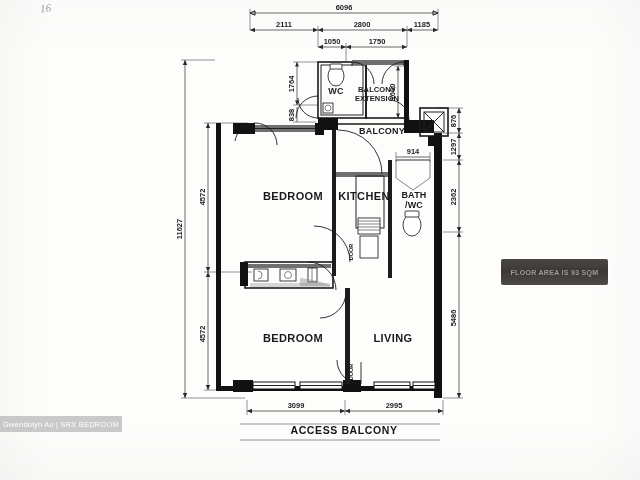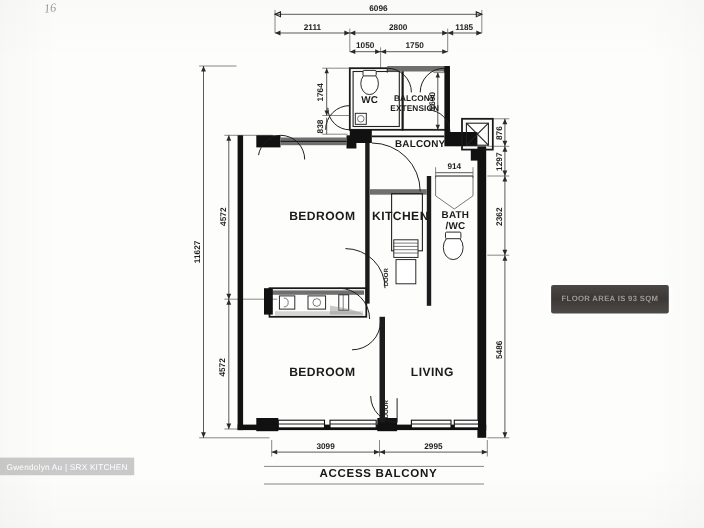--- a/index.html
+++ b/index.html
@@ -416,16 +416,16 @@
 
   <div class="paper-tint"></div>
 
   <div id="corner-mark">16</div>
 
   <div id="redacted">
     <span>FLOOR AREA IS 93 SQM</span>
   </div>
 
   <div id="watermark">
-    <span>Gwendolyn Au | SRX KITCHEN</span>
+    <span>Gwendolyn Au | SRX BEDROOM</span>
   </div>
 
 </div>
 
 </body></html>

